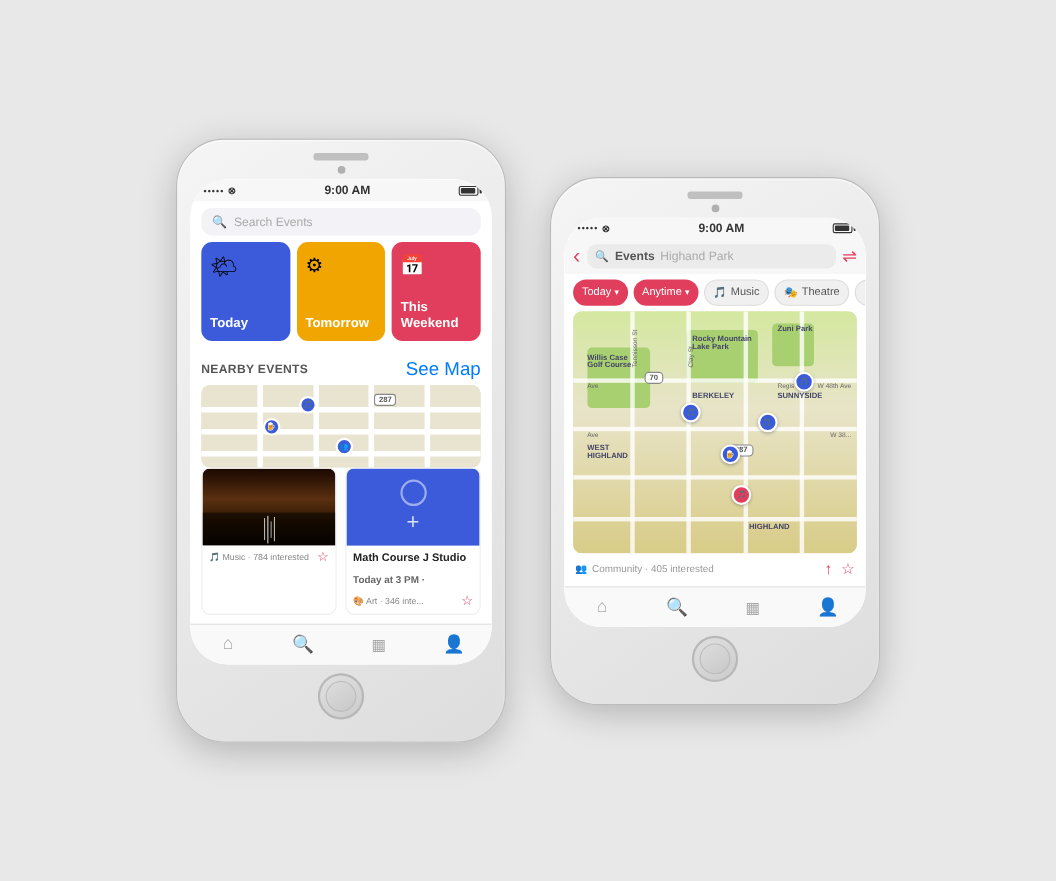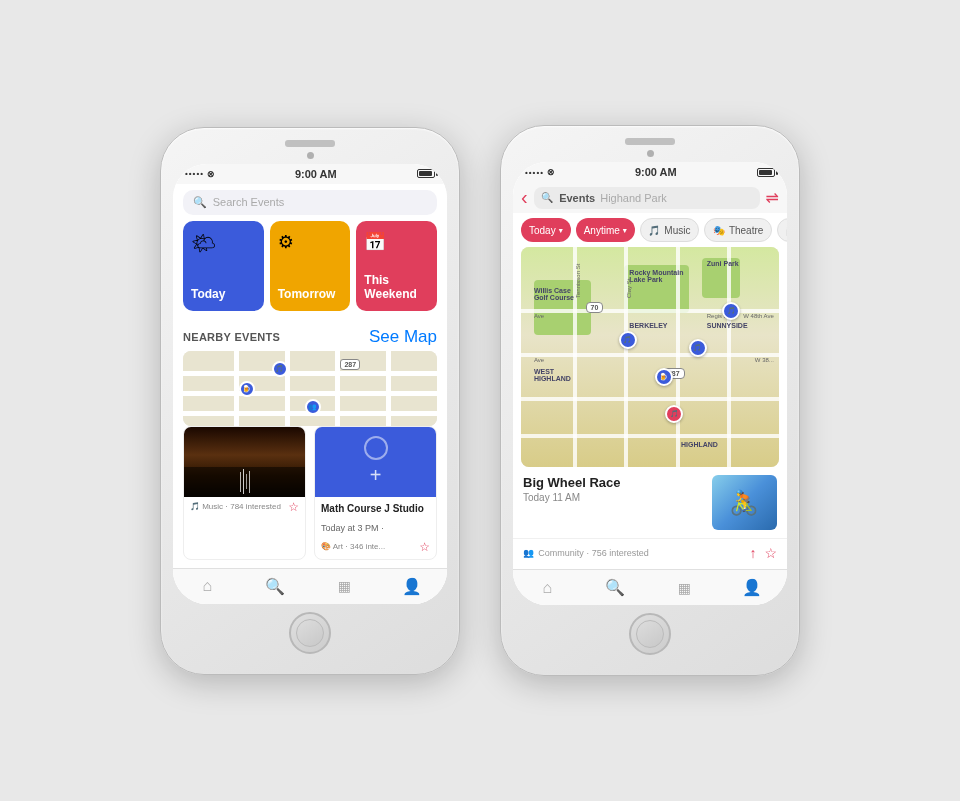--- a/index.html
+++ b/index.html
@@ -178,21 +178,21 @@
       height: 70px;
       overflow: hidden;
       position: relative;
     }
     .event-card-photo {
       background: linear-gradient(135deg, #2a1a0a 0%, #8b4513 40%, #1a0a00 100%);
       position: relative; overflow: hidden;
     }
     .event-card-info { padding: 6px 6px 4px; }
     .event-card-title { font-size: 10px; font-weight: 700; color: #222; line-height: 1.2; }
-    .event-card-meta { font-size: 9px; color: #666; margin-top: 8px; }
+    .event-card-meta { font-size: 9px; color: #666; margin-top: 8px; font-weight: bold; }
     .event-card-tags { display: flex; align-items: center; justify-content: space-between; padding: 3px 6px 5px; }
     .event-tag { font-size: 8px; color: #888; }
     .star-icon { font-size: 12px; color: #e03e5c; }
 
     
     .bottom-nav {
       display: flex;
       background: #f9f9f9;
       border-top: 1px solid #e0e0e0;
       padding: 6px 0;
@@ -557,35 +557,24 @@
 
             <div class="map-pin-large" style="left:38%;top:38%;">🎵</div>
             <div class="map-pin-large" style="left:52%;top:55%;">🍺</div>
             <div class="map-pin-large map-pin-red" style="left:56%;top:72%;">🎵</div>
             <div class="map-pin-large" style="left:65%;top:42%;">🎵</div>
             <div class="map-pin-large" style="left:78%;top:25%;">🎵</div>
           </div>
         </div>
 
 
-        <div class="event-list-item">
-          <div class="event-list-info">
-            <div class="event-list-title">Big Wheel Race</div>
-            <div class="event-list-meta">Today 11 AM</div>
-          </div>
-          <div class="event-list-image">
-            <div class="bike-image">
-              <span style="font-size:24px;">🚴</span>
-            </div>
-          </div>
-        </div>
         <div class="event-list-footer">
           <div class="event-footer-tags">
             <span>👥</span>
-            <span>Community · 756 interested</span>
+            <span>Community · 405 interested</span>
           </div>
           <div class="event-footer-actions">
             <span class="action-icon">↑</span>
             <span class="action-icon">☆</span>
           </div>
         </div>
 
         <div class="bottom-nav">
           <div class="nav-item">
             <span class="nav-icon">⌂</span>

